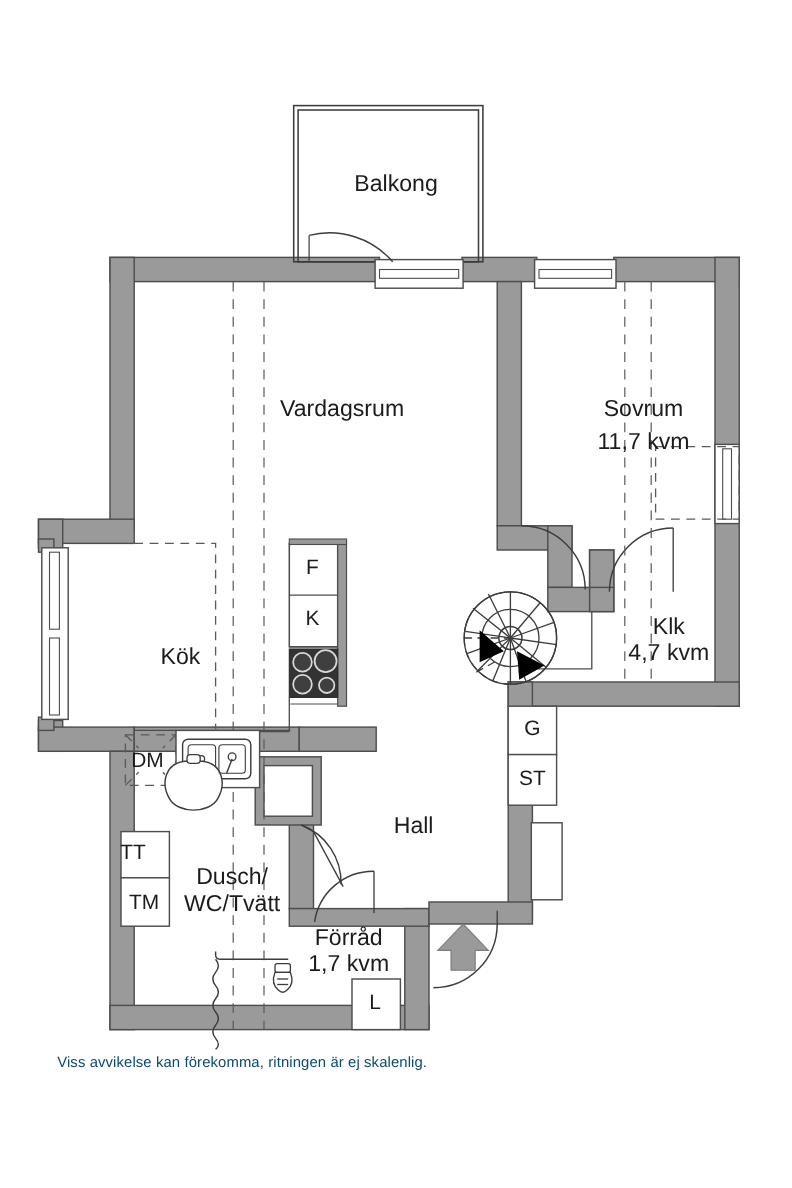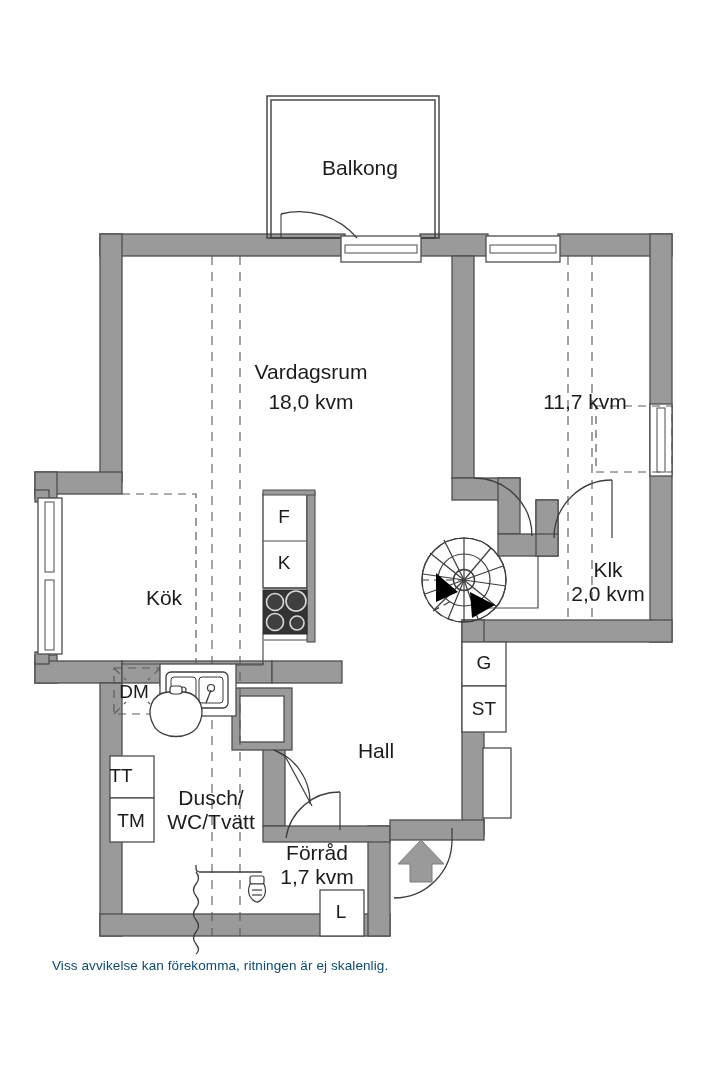--- a/index.html
+++ b/index.html
@@ -245,28 +245,28 @@
     <g>
       <polygon points="421,840 444,864 432,864 432,882 410,882 410,864 398,864" fill="#9a9a9a" stroke="#7d7d7d" stroke-width="1"></polygon>
     </g>
 
     <line x1="52" y1="944" x2="390" y2="944" stroke="#ffffff" stroke-width="0"></line>
   </svg>
 
   <div class="lbl room-name" style="left:260px;top:156px;width:200px;">Balkong</div>
 
   <div class="lbl room-name" style="left:211px;top:360px;width:200px;">Vardagsrum</div>
-  <div class="lbl room-area" style="left:211px;top:390px;width:200px;">18,0 kvm</div>
-
+
+  <div class="lbl room-name" style="left:485px;top:360px;width:200px;">Sovrum</div>
   <div class="lbl room-area" style="left:485px;top:390px;width:200px;">11,7 kvm</div>
 
   <div class="lbl room-name" style="left:94px;top:574px;width:140px;margin-top:12px;">Kök</div>
 
   <div class="lbl room-name" style="left:548px;top:558px;width:120px;">Klk</div>
-  <div class="lbl room-area" style="left:548px;top:582px;width:120px;">2,0 kvm</div>
+  <div class="lbl room-area" style="left:548px;top:582px;width:120px;">4,7 kvm</div>
 
   <div class="lbl room-name" style="left:316px;top:739px;width:120px;">Hall</div>
 
   <div class="lbl room-name" style="left:131px;top:786px;width:160px;">Dusch/
 WC/Tvätt</div>
 
   <div class="lbl room-name" style="left:257px;top:841px;width:120px;">Förråd</div>
   <div class="lbl room-area" style="left:257px;top:865px;width:120px;">1,7 kvm</div>
 
   <div class="lbl app-lbl" style="left:244px;top:506px;width:80px;">F</div>

